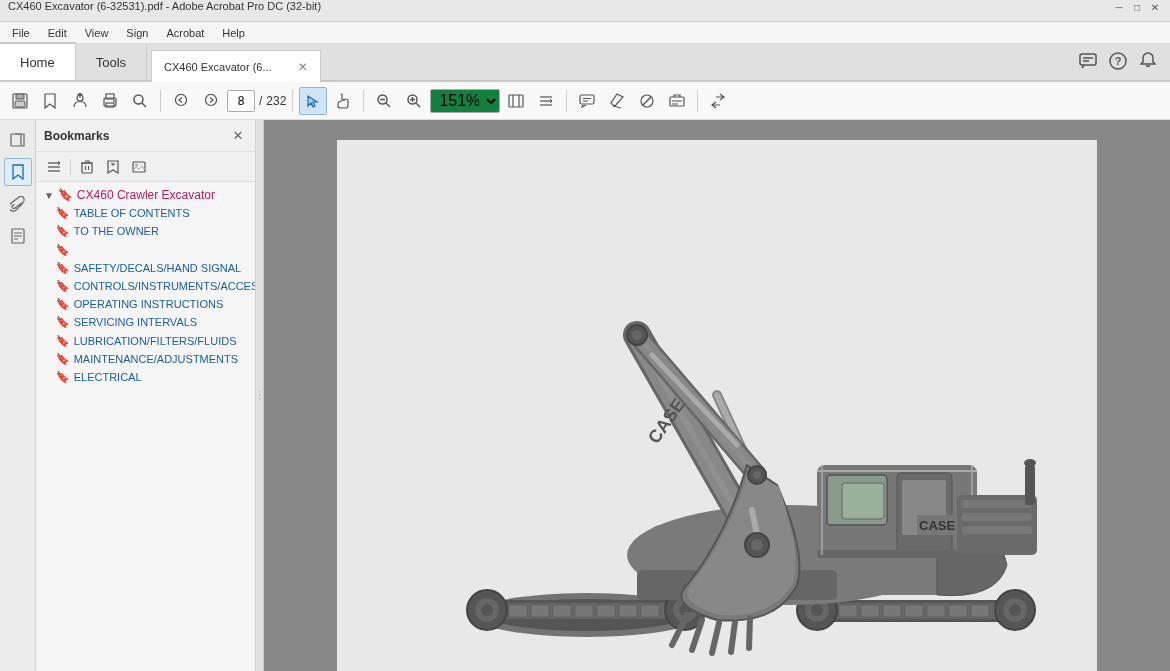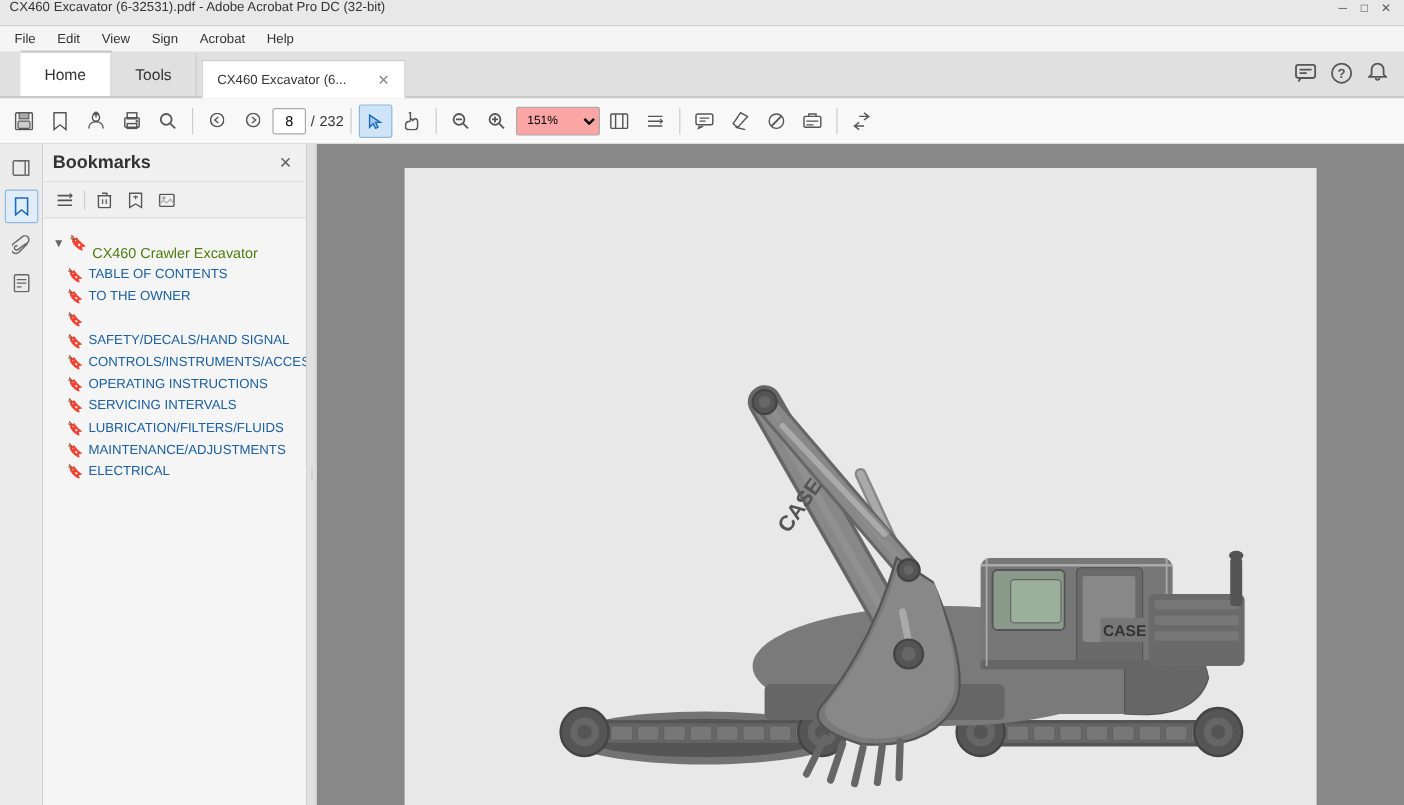--- a/index.html
+++ b/index.html
@@ -38,21 +38,21 @@
       color: #333;
       cursor: pointer;
     }
 
     
     #tab-nav {
       height: 38px;
       background: #e0e0e0;
       display: flex;
       align-items: flex-end;
-      padding-left: 17px;
+      padding-left: 0;
       border-bottom: 2px solid #c8c8c8;
     }
     .nav-btn {
       height: 36px;
       padding: 0 20px;
       font-size: 13px;
       font-weight: 500;
       cursor: pointer;
       display: flex;
       align-items: center;
@@ -135,22 +135,22 @@
       font-size: 12px; color: #333;
     }
     .tb-page-input {
       width: 28px; height: 22px;
       text-align: center; font-size: 12px;
       border: 1px solid #aaa; border-radius: 2px;
       background: #fff;
     }
     .tb-zoom-select {
       width: 70px; height: 24px;
-      font-size: 10px; border: 1px solid #aaa; border-radius: 2px;
-      background: #fca5a5; padding: 0 4px; cursor: pointer;
+      font-size: 16px; border: 1px solid #aaa; border-radius: 2px;
+      background: #15803d; padding: 0 4px; cursor: pointer;
     }
     .tb-btn-selected {
       background: #d0e4f8;
       border: 1px solid #90b8d8;
     }
 
     
     #main-layout {
       display: flex;
       height: calc(671px - 22px - 22px - 38px - 38px);
@@ -186,21 +186,21 @@
     }
     #bookmarks-header {
       height: 32px;
       background: #f0f0f0;
       border-bottom: 1px solid #ddd;
       display: flex;
       align-items: center;
       padding: 0 8px;
       justify-content: space-between;
     }
-    #bookmarks-header-left { font-size: 15px; font-weight: 600; color: #333; }
+    #bookmarks-header-left { font-size: 12px; font-weight: 600; color: #333; }
     #bookmarks-close {
       width: 18px; height: 18px;
       display: flex; align-items: center; justify-content: center;
       cursor: pointer; color: #666; font-size: 13px;
     }
     #bookmarks-toolbar {
       height: 30px;
       background: #f0f0f0;
       border-bottom: 1px solid #ddd;
       display: flex; align-items: center;
@@ -226,21 +226,21 @@
     #bookmarks-content::-webkit-scrollbar-thumb { background: #bbb; border-radius: 4px; }
 
     .bm-root {
       display: flex; align-items: center;
       padding: 2px 8px;
       gap: 4px; cursor: pointer;
       font-size: 12px; color: #333;
     }
     .bm-toggle { color: #666; font-size: 10px; }
     .bm-icon { color: #888; font-size: 12px; }
-    .bm-root-label { font-size: 12px; color: #4d7c0f; font-weight: 500; margin-top: 16px; }
+    .bm-root-label { font-size: 12px; color: #be185d; font-weight: 500; }
 
     .bm-items { padding-left: 16px; }
     .bm-item {
       display: flex; align-items: flex-start;
       padding: 2px 8px 2px 4px;
       gap: 4px; cursor: pointer;
       font-size: 11px;
     }
     .bm-item-icon { color: #888; font-size: 11px; margin-top: 1px; flex-shrink: 0; }
     .bm-item-label { color: #1a5fa0; font-size: 11px; line-height: 1.3; }

